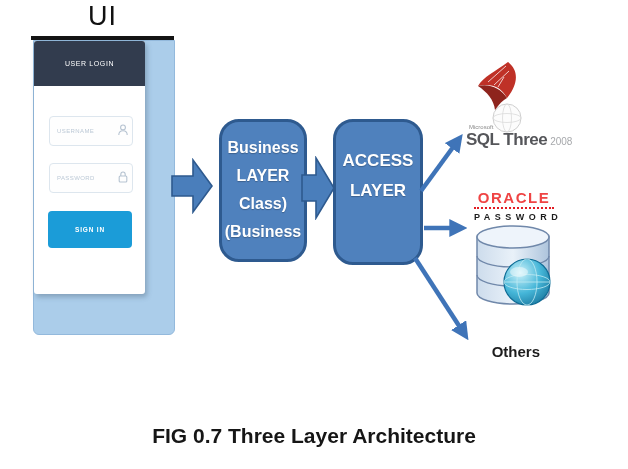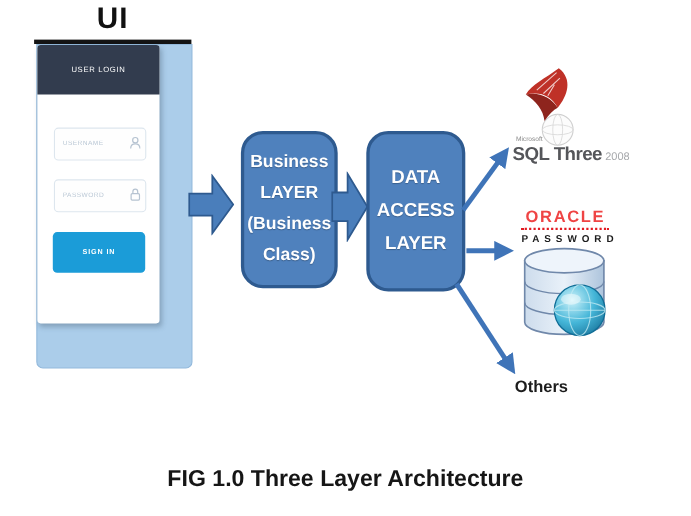--- a/index.html
+++ b/index.html
@@ -7,21 +7,21 @@
   body { font-family: "Liberation Sans", sans-serif; }
   .stage {
     position: relative; width: 628px; height: 469px;
     background: #ffffff; overflow: hidden;
   }
   .abs { position: absolute; }
 
   
   .ui-title {
     left: 30px; top: 1px; width: 145px; text-align: center;
-    font-size: 27px; font-weight: bold; color: #111; letter-spacing: 1px;
+    font-size: 27px; font-weight: normal; color: #111; letter-spacing: 1px;
   }
   .ui-underline { left: 31px; top: 36px; width: 143px; height: 4px; background: #141414; }
   .phone-frame {
     left: 33px; top: 40px; width: 142px; height: 295px;
     background: #abcdea; border: 1px solid #93b9dc;
     border-radius: 0 0 6px 6px;
   }
   .login-card {
     left: 48px; top: 69px; width: 111px; height: 253px;
     background: #ffffff; border-radius: 3px;
@@ -65,21 +65,21 @@
   .sql-name { font-size: 17px; font-weight: bold; color: #55565a; letter-spacing: -0.5px; }
   .sql-ver { font-size: 10px; color: #a7a9ac; margin-left: 3px; }
 
   .oracle-block { left: 474px; top: 189px; width: 80px; text-align: center; }
   .oracle-name {
     font-size: 15px; font-weight: bold; color: #ef4444; letter-spacing: 1.5px;
     border-bottom: 2px dotted #e21b22; padding-bottom: 1px;
   }
   .oracle-product { font-size: 9px; font-weight: bold; color: #1c1c1c; letter-spacing: 4.5px; margin-top: 3px; }
 
-  .others-label { left: 468px; top: 343px; width: 72px; text-align: left;
+  .others-label { left: 468px; top: 343px; width: 72px; text-align: right;
     font-size: 15px; font-weight: bold; color: #1c1c1c; }
 
   .caption { left: 0; top: 424px; width: 628px; text-align: center;
     font-size: 21px; font-weight: bold; color: #161616; }
 </style>
 </head>
 <body>
 
 <div class="stage">
 
@@ -110,30 +110,29 @@
     </div>
   </div>
 
   <svg class="abs" style="left:171px; top:158px;" width="42" height="56" viewBox="0 0 42 56">
     <polygon points="1,18 22,18 22,2 41,28 22,54 22,38 1,38" fill="#4a7ebb" stroke="#2e5a8f" stroke-width="1.6"></polygon>
   </svg>
 
   <div class="abs layer-box box-business">
     <div class="bl">Business</div>
     <div class="bl">LAYER</div>
+    <div class="bl">Class)</div>
     <div class="bl">(Business</div>
-    <div class="bl">Class)</div>
   </div>
 
   <svg class="abs" style="left:301px; top:156px;" width="34" height="64" viewBox="0 0 34 64">
     <polygon points="1,19 15,19 15,2 33,32 15,62 15,45 1,45" fill="#4a7ebb" stroke="#2e5a8f" stroke-width="1.6"></polygon>
   </svg>
 
   <div class="abs layer-box box-dal">
-    <div class="bl">DATA</div>
     <div class="bl">ACCESS</div>
     <div class="bl">LAYER</div>
   </div>
 
   <svg class="abs" style="left:405px; top:125px;" width="78" height="230" viewBox="0 0 78 230">
     <defs>
       <marker id="ah" markerWidth="4" markerHeight="4" refX="2.6" refY="2" orient="auto" markerUnits="strokeWidth">
         <path d="M0,0 L4,2 L0,4 Z" fill="#3f74b8"></path>
       </marker>
     </defs>
@@ -181,15 +180,15 @@
       <circle cx="55" cy="62" r="23" fill="url(#glb)" stroke="#0f6d96" stroke-width="1.2"></circle>
       <ellipse cx="55" cy="62" rx="23" ry="7.5" fill="none" stroke="#bfeaf2" stroke-width="1" opacity="0.8"></ellipse>
       <ellipse cx="55" cy="62" rx="10" ry="23" fill="none" stroke="#bfeaf2" stroke-width="1" opacity="0.8"></ellipse>
       <line x1="32" y1="62" x2="78" y2="62" stroke="#bfeaf2" stroke-width="1" opacity="0.8"></line>
       <ellipse cx="47" cy="52" rx="9" ry="5" fill="#ffffff" opacity="0.45"></ellipse>
     </g>
   </svg>
 
   <div class="abs others-label">Others</div>
 
-  <div class="abs caption">FIG 1.0 Three Layer Architecture</div>
+  <div class="abs caption">FIG 0.7 Three Layer Architecture</div>
 
 </div>
 
 </body></html>

